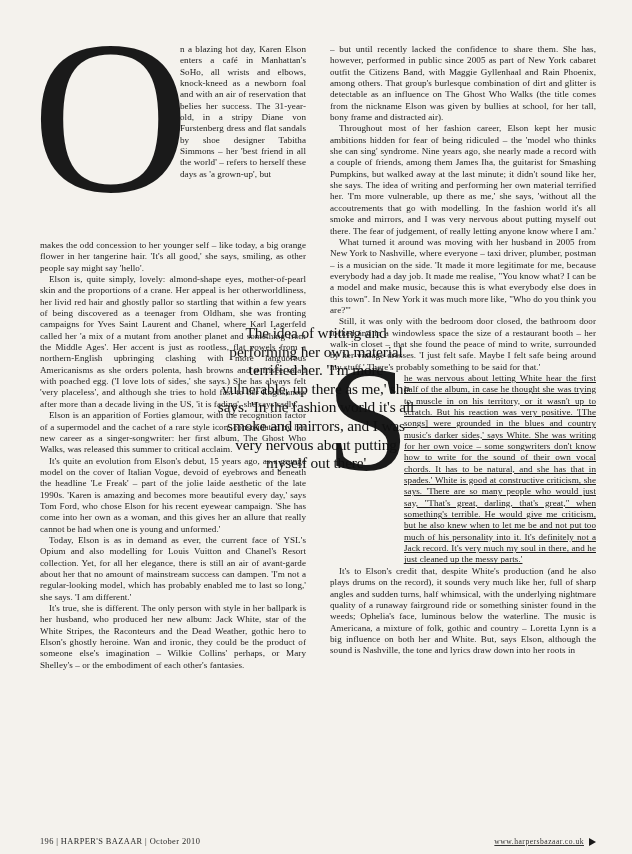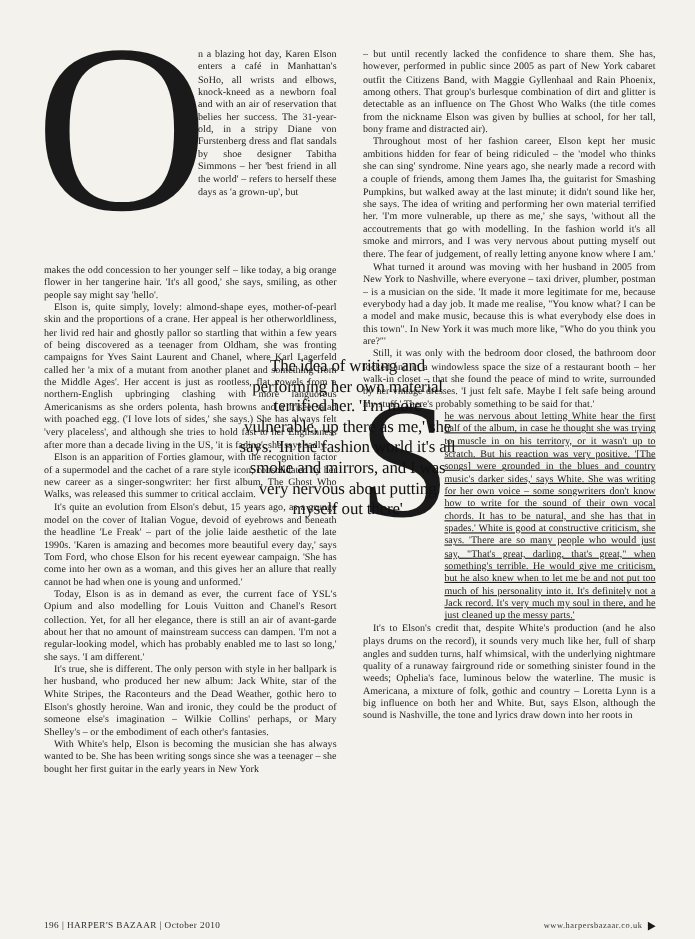--- a/index.html
+++ b/index.html
@@ -119,20 +119,21 @@
   }
   .folio {
     font-family: "Liberation Serif", serif;
     font-size: 8.4px;
     letter-spacing: 0.4px;
   }
   .weburl {
     font-family: "Liberation Serif", serif;
     font-size: 7.6px;
     color: #333;
+    text-decoration: underline;
     display: flex;
     align-items: center;
     gap: 5px;
   }
   .arrow {
     display: inline-block;
     width: 0; height: 0;
     border-left: 7px solid #1a1a1a;
     border-top: 4.5px solid transparent;
     border-bottom: 4.5px solid transparent;
@@ -156,21 +157,20 @@
 
       <div class="after-cap">
         <p>makes the odd concession to her younger self – like today, a big orange flower in her tangerine hair. 'It's all good,' she says, smiling, as other people say might say 'hello'.</p>
       </div>
 
       <p class="indent">Elson is, quite simply, lovely: almond-shape eyes, mother-of-pearl skin and the proportions of a crane. Her appeal is her otherworldliness, her livid red hair and ghostly pallor so startling that within a few years of being discovered as a teenager from Oldham, she was fronting campaigns for Yves Saint Laurent and Chanel, where Karl Lagerfeld called her 'a mix of a mutant from another planet and something from the Middle Ages'. Her accent is just as rootless, flat vowels from a northern-English upbringing clashing with more languorous Americanisms as she orders polenta, hash browns and a frisée salad with poached egg. ('I love lots of sides,' she says.) She has always felt 'very placeless', and although she tries to hold fast to her Englishness after more than a decade living in the US, 'it is fading', she says sadly.</p>
       <p class="indent">Elson is an apparition of Forties glamour, with the recognition factor of a supermodel and the cachet of a rare style icon, consolidated by her new career as a singer-songwriter: her first album, The Ghost Who Walks, was released this summer to critical acclaim.</p>
       <p class="indent">It's quite an evolution from Elson's debut, 15 years ago, as a grunge model on the cover of Italian Vogue, devoid of eyebrows and beneath the headline 'Le Freak' – part of the jolie laide aesthetic of the late 1990s. 'Karen is amazing and becomes more beautiful every day,' says Tom Ford, who chose Elson for his recent eyewear campaign. 'She has come into her own as a woman, and this gives her an allure that really cannot be had when one is young and unformed.'</p>
       <p class="indent">Today, Elson is as in demand as ever, the current face of YSL's Opium and also modelling for Louis Vuitton and Chanel's Resort collection. Yet, for all her elegance, there is still an air of avant-garde about her that no amount of mainstream success can dampen. 'I'm not a regular-looking model, which has probably enabled me to last so long,' she says. 'I am different.'</p>
       <p class="indent">It's true, she is different. The only person with style in her ballpark is her husband, who produced her new album: Jack White, star of the White Stripes, the Raconteurs and the Dead Weather, gothic hero to Elson's ghostly heroine. Wan and ironic, they could be the product of someone else's imagination – Wilkie Collins' perhaps, or Mary Shelley's – or the embodiment of each other's fantasies.</p>
-      <p class="indent">With White's help, Elson is becoming the musician she has always wanted to be. She has been writing songs since she was a teenager – she bought her first guitar in the early years in New York</p>
 
     </div>
 
     <div class="col">
 
       <p>– but until recently lacked the confidence to share them. She has, however, performed in public since 2005 as part of New York cabaret outfit the Citizens Band, with Maggie Gyllenhaal and Rain Phoenix, among others. That group's burlesque combination of dirt and glitter is detectable as an influence on The Ghost Who Walks (the title comes from the nickname Elson was given by bullies at school, for her tall, bony frame and distracted air).</p>
       <p class="indent">Throughout most of her fashion career, Elson kept her music ambitions hidden for fear of being ridiculed – the 'model who thinks she can sing' syndrome. Nine years ago, she nearly made a record with a couple of friends, among them James Iha, the guitarist for Smashing Pumpkins, but walked away at the last minute; it didn't sound like her, she says. The idea of writing and performing her own material terrified her. 'I'm more vulnerable, up there as me,' she says, 'without all the accoutrements that go with modelling. In the fashion world it's all smoke and mirrors, and I was very nervous about putting myself out there. The fear of judgement, of really letting anyone know where I am.'</p>
       <p class="indent">What turned it around was moving with her husband in 2005 from New York to Nashville, where everyone – taxi driver, plumber, postman – is a musician on the side. 'It made it more legitimate for me, because everybody had a day job. It made me realise, "You know what? I can be a model and make music, because this is what everybody else does in this town". In New York it was much more like, "Who do you think you are?"'</p>
       <p class="indent">Still, it was only with the bedroom door closed, the bathroom door locked and in a windowless space the size of a restaurant booth – her walk-in closet – that she found the peace of mind to write, surrounded by her vintage dresses. 'I just felt safe. Maybe I felt safe being around my stuff.' There's probably something to be said for that.'</p>
 

